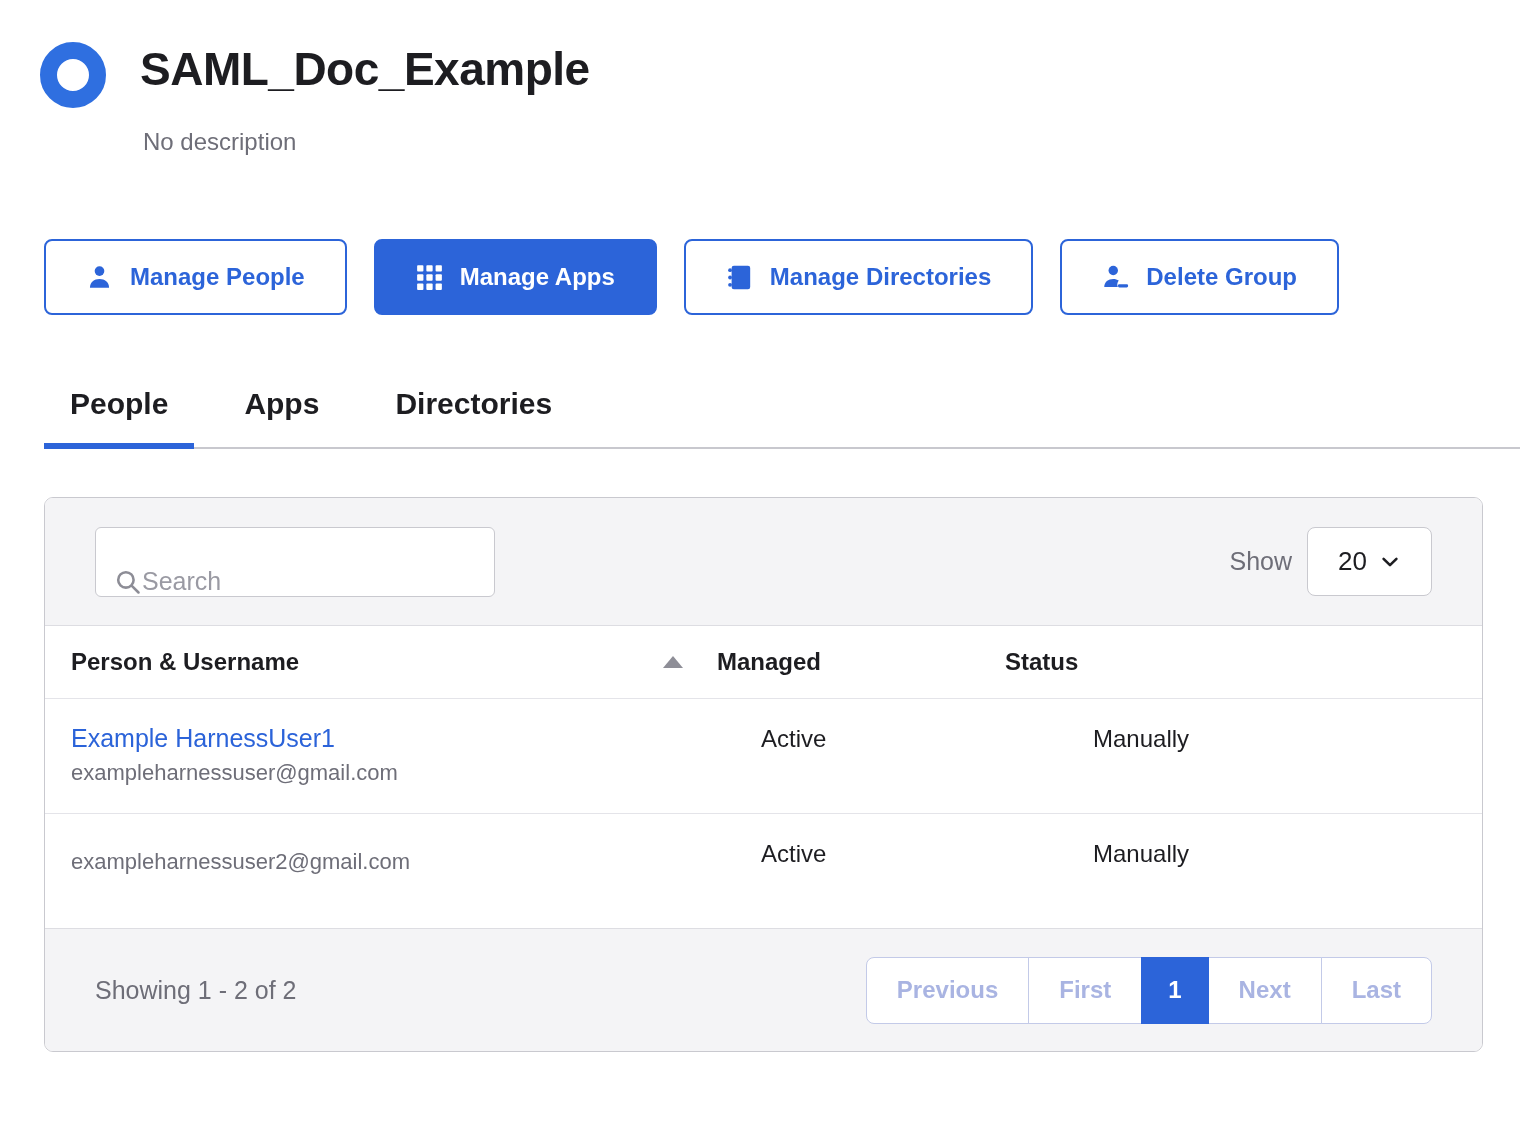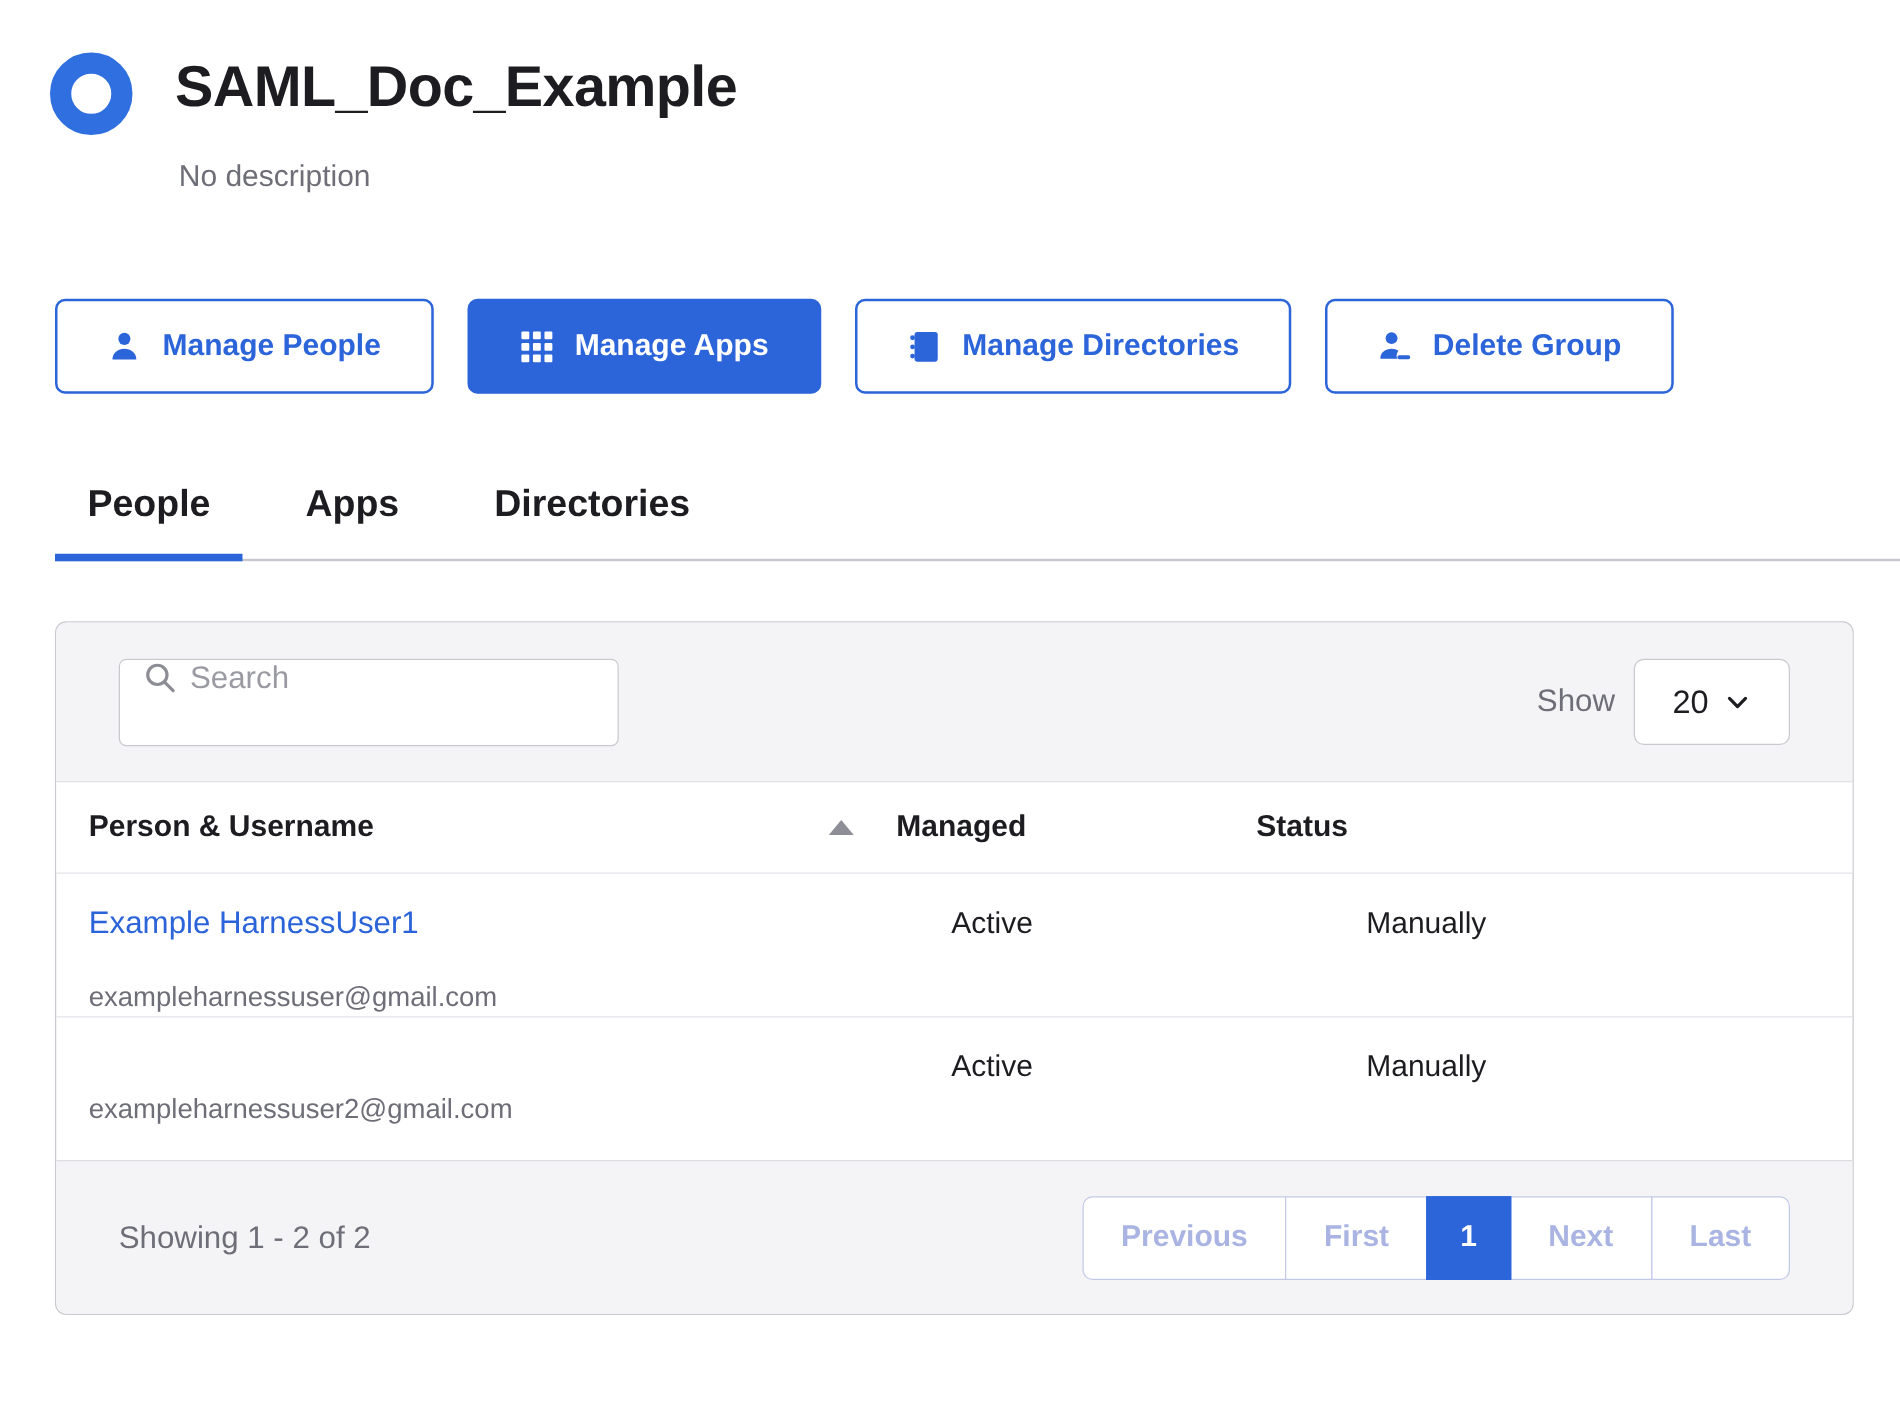--- a/index.html
+++ b/index.html
@@ -39,21 +39,21 @@
 
   
   .panel { margin: 48px 37px 0 44px; border: 1px solid #c9c9cf; border-radius: 9px; overflow: hidden; background: #fff; }
 
   .toolbar {
     height: 128px; background: #f4f4f6; border-bottom: 1px solid #dddde2;
     display: flex; align-items: center; justify-content: space-between; padding: 0 50px;
   }
   .searchbox {
     width: 400px; height: 70px; background: #fff; border: 1px solid #c9c9cf; border-radius: 6px;
-    display: flex; align-items: flex-start; padding: 0 18px; gap: 10px;
+    display: flex; align-items: flex-end; padding: 0 18px; gap: 0;
   }
   .searchbox svg { width: 28px; height: 28px; color: #8d8d96; flex: 0 0 auto; }
   .searchbox input {
     border: none; outline: none; flex: 1; font-size: 25px; color: #1d1d21; background: transparent;
     font-family: "Liberation Sans", sans-serif;
   }
   .searchbox input::placeholder { color: #9a9aa3; }
   .show-wrap { display: flex; align-items: center; gap: 15px; margin-left: 10px; }
   .show-label { font-size: 25px; color: #6e6e78; }
   .pagesize {
@@ -68,21 +68,21 @@
   .thead { height: 72px; background: #fff; }
   .thead .th { display: flex; align-items: center; font-size: 24px; font-weight: bold; color: #1d1d21; text-align: center; }
   .sort-tri {
     width: 0; height: 0; margin-left: auto; margin-right: 34px;
     border-left: 10px solid transparent; border-right: 10px solid transparent;
     border-bottom: 12px solid #8e8e97;
   }
   .trow { border-top: 1px solid #e4e4e9; height: 115px; gap: 44px; }
   .trow .cell { padding-top: 26px; font-size: 24px; }
   .person-name { color: #2b63d9; font-size: 25px; line-height: 26px; cursor: pointer; }
-  .person-email { margin-top: 34px; font-size: 22px; color: #6e6e78; }
+  .person-email { margin-top: 9px; font-size: 22px; color: #6e6e78; }
 
   
   .tfooter {
     height: 123px; background: #f4f4f6; border-top: 1px solid #dddde2;
     display: flex; align-items: center; justify-content: space-between; padding: 0 50px;
   }
   .summary { font-size: 25px; color: #6e6e78; }
   .pager { display: flex; }
   .pgbtn {
     height: 67px; padding: 0 30px; background: #fff; border: 1px solid #c3cae8;

